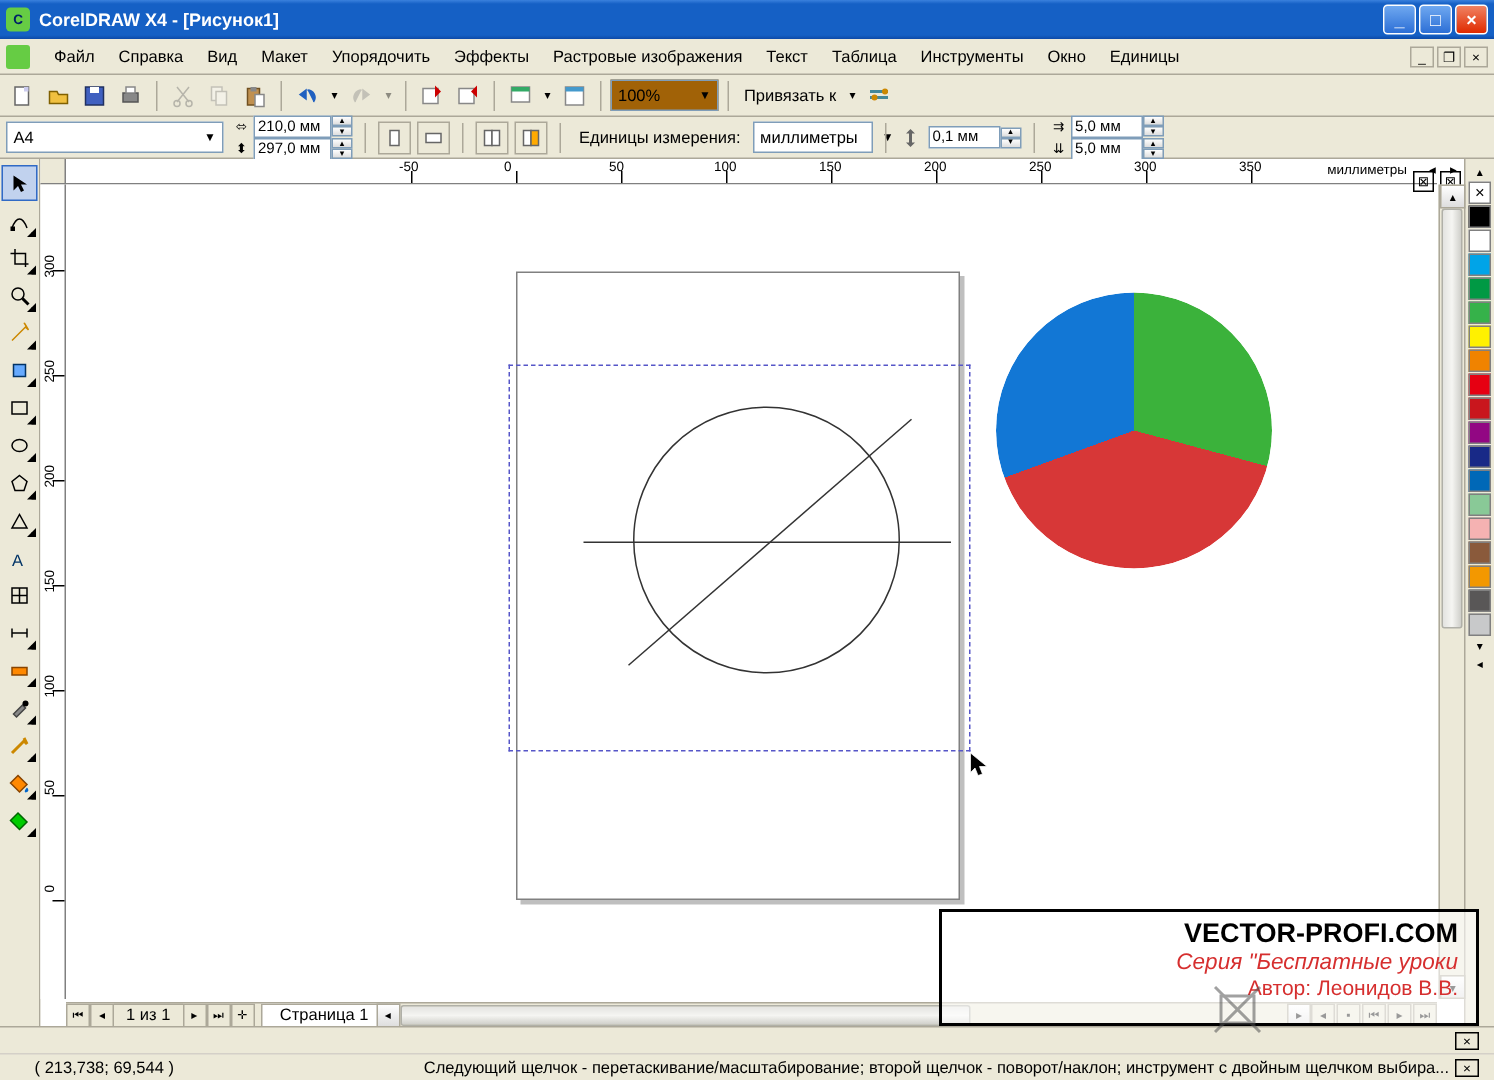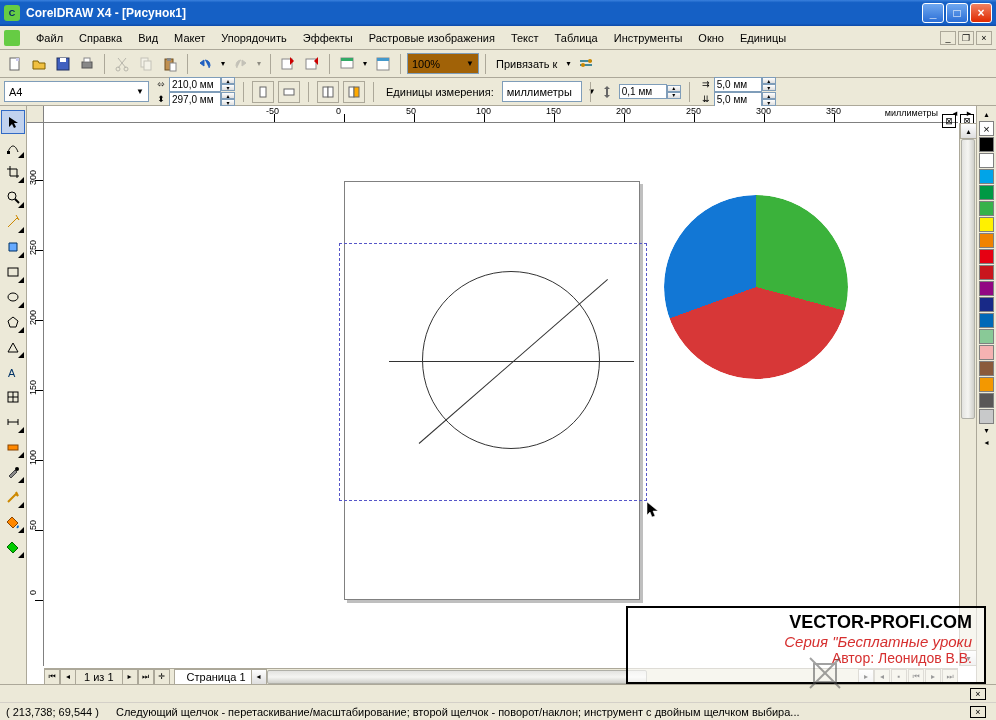--- a/index.html
+++ b/index.html
@@ -84,21 +84,21 @@
 .hscroll-btn { width:16px; height:16px; background:linear-gradient(#fefefe,#dedede); border:1px solid #aca899; font-size:8px; display:flex; align-items:center; justify-content:center; }
 .nav-arrows-right { position:absolute; top:0; right:0; height:17px; display:flex; }
 .nav-arrow { width:14px; height:14px; font-size:9px; display:flex; align-items:center; justify-content:center; }
 
 .palette { width:20px; background:#ece9d8; border-left:1px solid #aca899; display:flex; flex-direction:column; align-items:center; padding-top:2px; }
 .pal-btn { width:14px; height:12px; font-size:8px; display:flex; align-items:center; justify-content:center; }
 .swatch { width:15px; height:15px; border:1px solid #808080; margin-top:1px; }
 .swatch.none { background:#fff; position:relative; }
 .swatch.none::after { content:"×"; position:absolute; inset:0; display:flex; align-items:center; justify-content:center; color:#000; font-size:11px; }
 
-.statusbar { position:absolute; bottom:0; left:0; right:0; height:36px; background:#ece9d8; border-top:1px solid #aca899; }
+.statusbar { position:absolute; bottom:0; left:0; right:0; height:36px; background:#ece9d8; border-top:1px solid #aca899;text-align:right; }
 .status-top { height:18px; display:flex; align-items:center; padding:0 6px; border-bottom:1px solid #d4d0c8; }
 .status-bottom { height:18px; display:flex; align-items:center; padding:0 6px; }
 .status-coords { width:110px; }
 .status-hint { flex:1; white-space:nowrap; overflow:hidden; }
 .fill-ind { width:16px; height:12px; border:1px solid #000; margin:0 4px; position:relative; }
 .fill-ind::after { content:"×"; position:absolute; inset:0; display:flex; align-items:center; justify-content:center; font-size:9px; }
 
 .watermark { position:absolute; right:10px; bottom:36px; width:360px; height:78px; border:2px solid #000; background:rgba(255,255,255,0.6); padding:4px 12px; text-align:right; z-index:50; pointer-events:none; }
 .wm-1 { font-size:18px; font-weight:bold; color:#000; }
 .wm-2 { font-size:15px; color:#d62f2f; font-style:italic; position:relative; }

